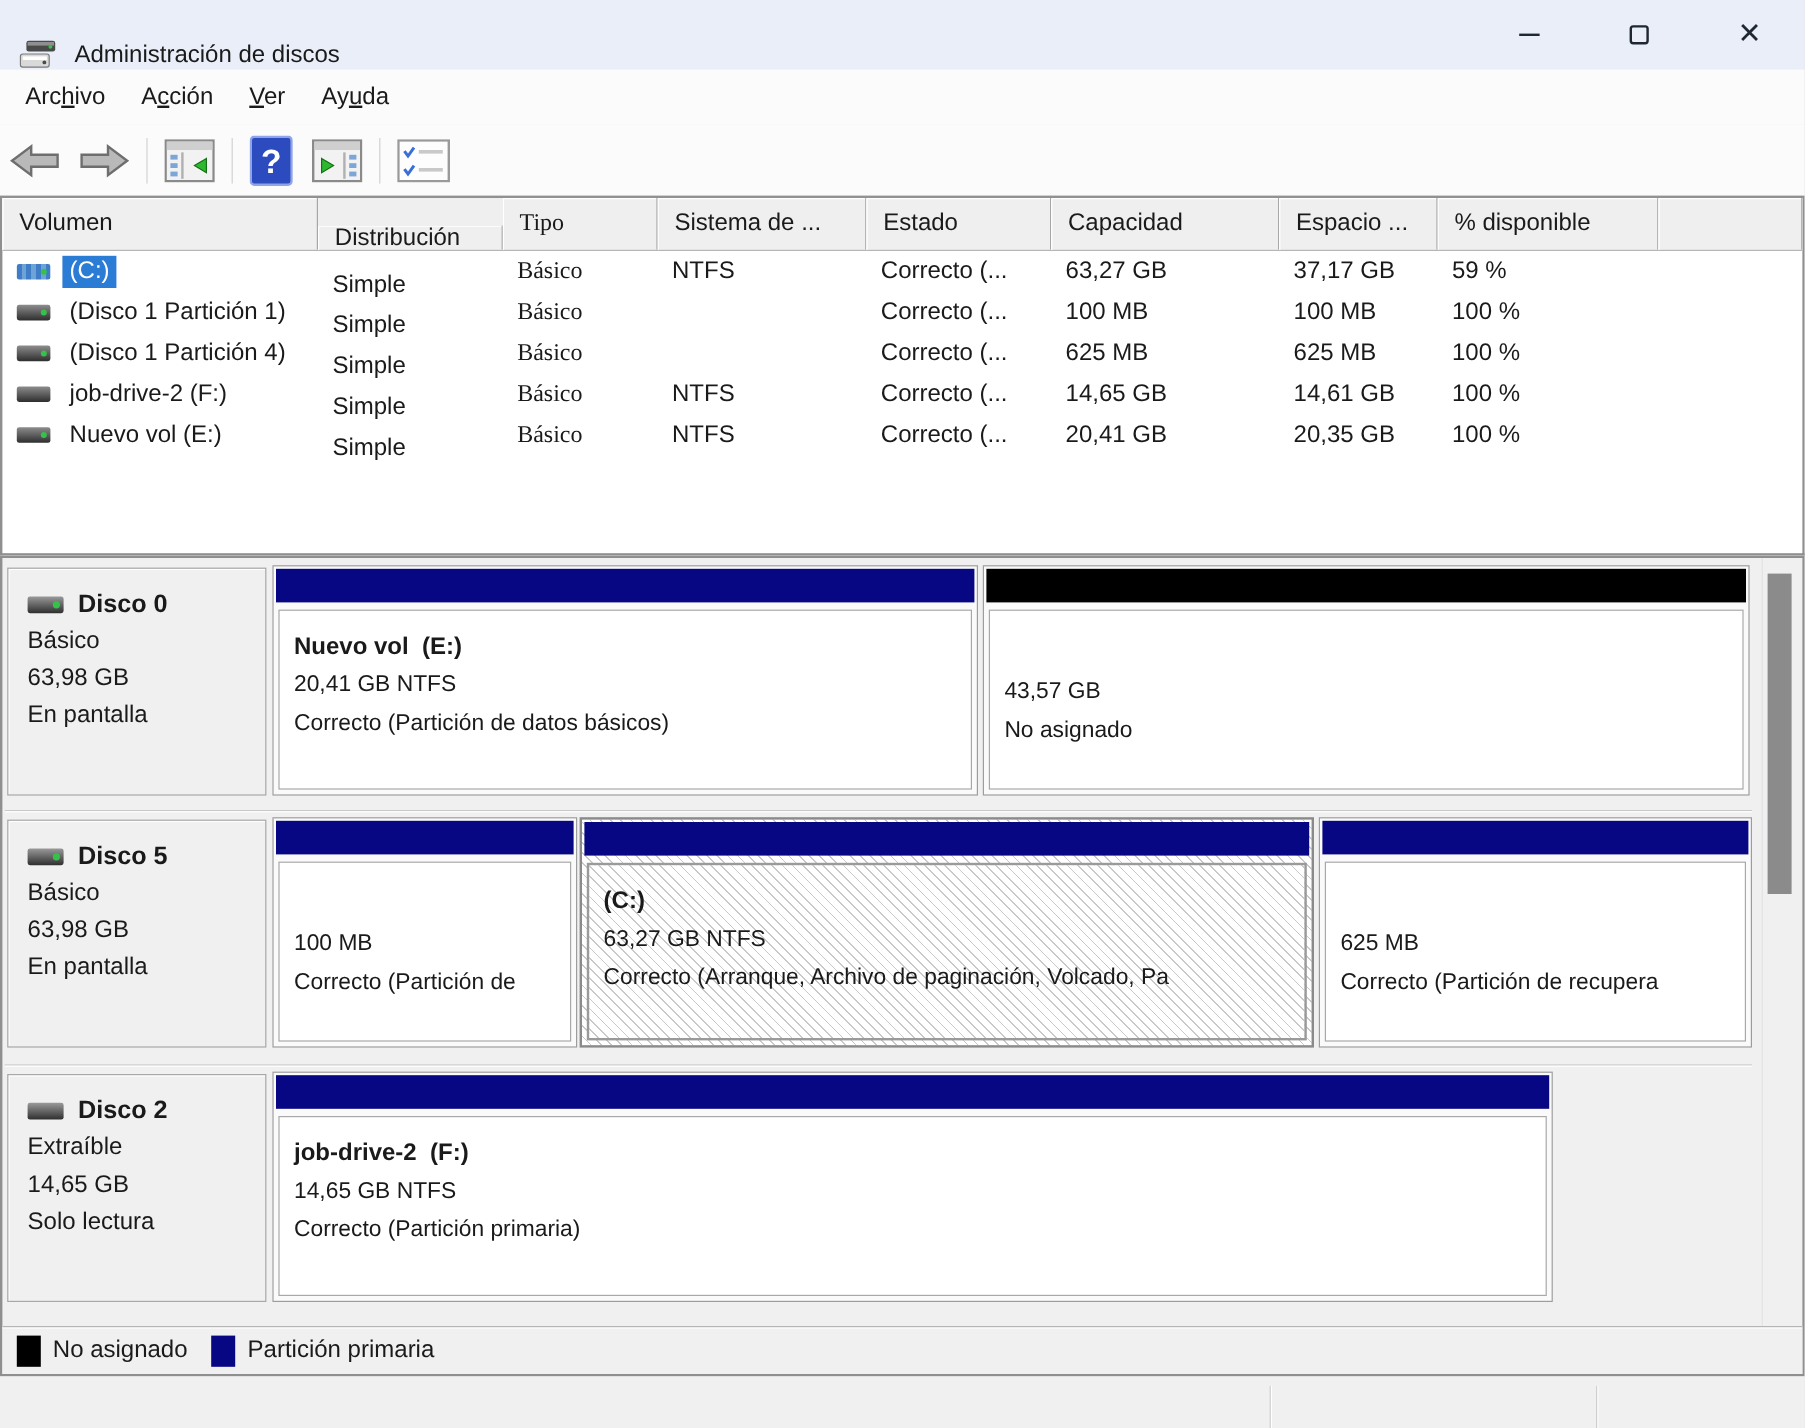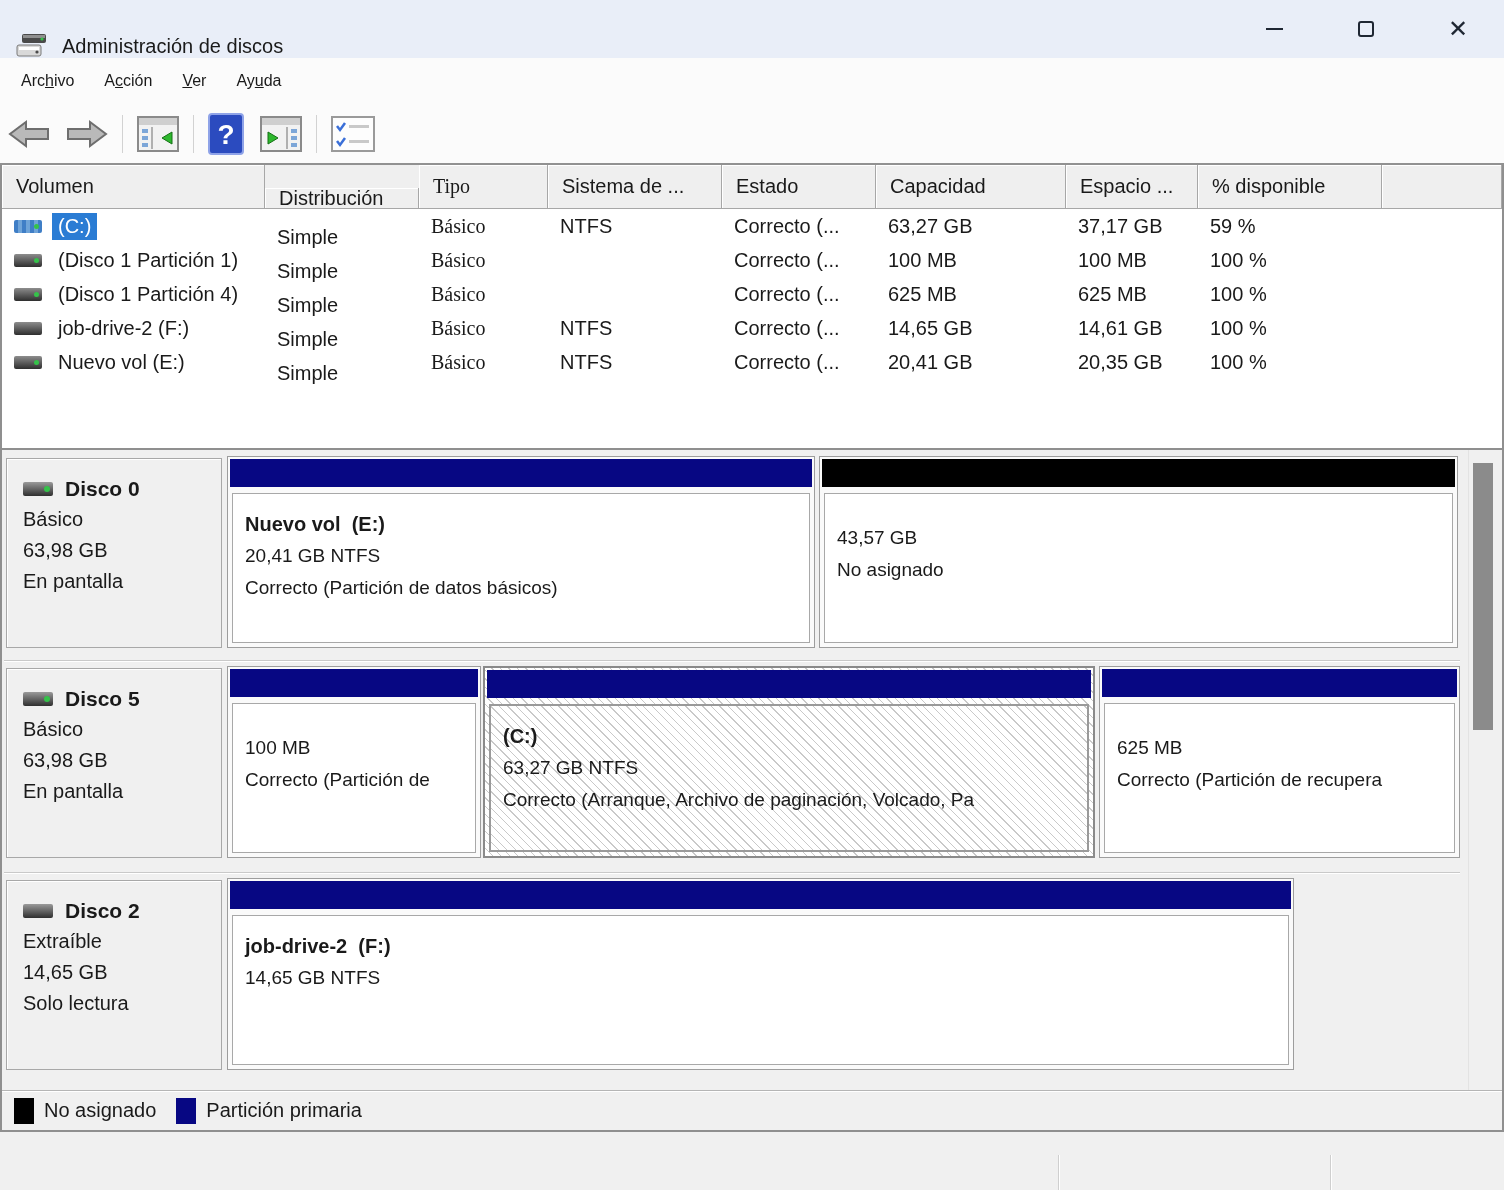--- a/index.html
+++ b/index.html
@@ -12,52 +12,52 @@
   .titlebar{position:absolute;left:0;top:0;width:1504px;height:58px;background:#e9eef8;display:flex;align-items:flex-end;}
   .app-icon{margin-left:16px;width:34px;height:26px;flex:none;}
   .title-text{margin-left:12px;font-size:20px;}
   .win-btns{margin-left:auto;display:flex;height:100%;}
   .win-btn{width:92px;height:100%;display:flex;align-items:center;justify-content:center;cursor:default;}
   .glyph-min{width:17px;height:2px;background:#1f2733;}
   .glyph-max{width:16px;height:16px;border:2px solid #1f2733;border-radius:3px;}
   .glyph-close{font-size:24px;color:#1f2733;line-height:1;font-weight:400;}
   
   .menubar{position:absolute;left:0;top:58px;width:1504px;height:46px;background:#fbfbfb;display:flex;align-items:center;padding-left:6px;}
-  .menu-item{font-size:16px;padding:6px 15px;cursor:default;}
+  .menu-item{font-size:20px;padding:6px 15px;cursor:default;}
   .menu-item u{text-decoration:underline;}
   
   .toolbar{position:absolute;left:0;top:104px;width:1504px;height:61px;background:#fbfbfb;border-bottom:2px solid #919191;display:flex;align-items:center;}
   .tbtn{height:48px;display:flex;align-items:center;justify-content:center;padding:0 8px;cursor:default;}
   .tsep{width:1px;height:38px;background:#d2d2d2;margin:0 6px;}
   
   .listpane{position:absolute;left:0;top:165px;width:1504px;height:298px;background:#ffffff;border:2px solid #8f8f8f;border-top:none;}
   .lheader{display:flex;height:44px;background:#efefef;border-bottom:1px solid #a7a7a7;text-align:center;}
   .hcell{border-right:1px solid #a7a7a7;box-shadow:inset 1px 1px 0 #ffffff;display:flex;align-items:center;padding-left:14px;font-size:20px;background:#efefef;}
   .lrow{display:flex;height:34px;align-items:center;font-size:20px;}
   .lcell{padding-left:12px;display:flex;align-items:center;overflow:hidden;white-space:nowrap;}
   .c0{width:263px;}.c1{width:154px;margin-top:23px;}.c2{width:129px;font-family:Liberation Serif, serif;}.c3{width:174px;}
   .c4{width:154px;}.c5{width:190px;}.c6{width:132px;}.c7{width:184px;}.c8{flex:1;}
   .vol-icon{width:28px;height:13px;border-radius:2px;background:linear-gradient(#8d8d8d,#2e2e2e);position:relative;flex:none;margin-right:10px;}
   .vol-icon .led{position:absolute;right:3px;top:4px;width:5px;height:5px;border-radius:50%;background:#35c24a;}
   .vol-icon.sel-icon{background:repeating-linear-gradient(90deg,#3f7ec6 0 4px,#6ea3d8 4px 8px);}
   .vol-name{padding:2px 6px;white-space:pre;}
   .vol-name.sel{color:#ffffff;}
   
-  .gpane{position:absolute;left:0;top:448px;width:1504px;height:684px;background:#f0f0f0;border:2px solid #8f8f8f;}
+  .gpane{position:absolute;left:0;top:463px;width:1504px;height:684px;background:#f0f0f0;border:2px solid #8f8f8f;}
   .disk-row{position:absolute;left:0;width:1460px;height:196px;}
   .row-sep{position:absolute;left:2px;width:1456px;height:2px;border-top:1px solid #c9c9c9;border-bottom:1px solid #ffffff;}
   .disk-label{position:absolute;left:4px;top:2px;width:216px;height:190px;background:#f0f0f0;border:1px solid #a8a8a8;box-shadow:inset 1px 1px 0 #ffffff;padding:14px 0 0 16px;font-size:20px;line-height:31px;}
   .disk-label .dname{font-weight:bold;font-size:21px;display:flex;align-items:center;gap:12px;}
   .disk-icon{width:30px;height:14px;border-radius:2px;background:linear-gradient(#9a9a9a,#2f2f2f);position:relative;flex:none;}
   .disk-icon .led{position:absolute;right:3px;top:4px;width:6px;height:6px;border-radius:50%;background:#35c24a;}
   .partition{position:absolute;top:0;height:192px;border:1px solid #9d9d9d;background:#fafafa;}
   .partition.sel{border:2px solid #8a8a8a;background:repeating-linear-gradient(45deg,#ffffff 0 5px,#c9c9c9 5px 6px);}
   .pbar{position:absolute;left:2px;right:2px;top:2px;height:28px;}
   .pbody{position:absolute;left:4px;right:4px;top:36px;bottom:4px;border:1px solid #a8a8a8;background:#ffffff;padding:14px 0 0 12px;overflow:hidden;font-size:19px;line-height:32px;white-space:nowrap;}
-  .pbody.no-title{padding-top:28px;}
+  .pbody.no-title{padding-top:52px;}
   .partition.sel .pbody{background:repeating-linear-gradient(45deg,#ffffff 0 5px,#c9c9c9 5px 6px);border:2px solid #9a9a9a;}
   .ptitle{font-weight:bold;font-size:20px;white-space:pre;}
   
   .vscroll{position:absolute;right:6px;top:0;width:28px;height:640px;border-left:1px solid #e3e3e3;background:#f0f0f0;}
   .vthumb{position:absolute;left:4px;top:13px;width:20px;height:267px;background:#8b8b8b;}
   
   .legend{position:absolute;left:0;top:640px;width:1500px;height:40px;background:#f0f0f0;border-top:1px solid #b5b5b5;box-shadow:inset 0 1px 0 #ffffff;display:flex;align-items:center;padding-left:12px;font-size:20px;}
   .swatch{width:20px;height:26px;margin-right:10px;flex:none;}
   .legend-item{display:flex;align-items:center;margin-right:20px;}
   
@@ -328,20 +328,21 @@
           </div>
         <div>Extraíble</div>
         <div>14,65 GB</div>
         <div>Solo lectura</div>
       </div>
       <div class="partition" style="left:225px;width:1067px;">
         <div class="pbar" style="background-color: rgb(7, 7, 131);"></div>
         <div class="pbody">
           <div class="ptitle">job-drive-2  (F:)</div>
           <div>14,65 GB NTFS</div>
+          <div>Correcto (Partición primaria)</div>
         </div>
       </div>
     </div>
 
     <div class="vscroll">
       <div class="vthumb"></div>
     </div>
 
     <div class="legend">
       <div class="legend-item">

